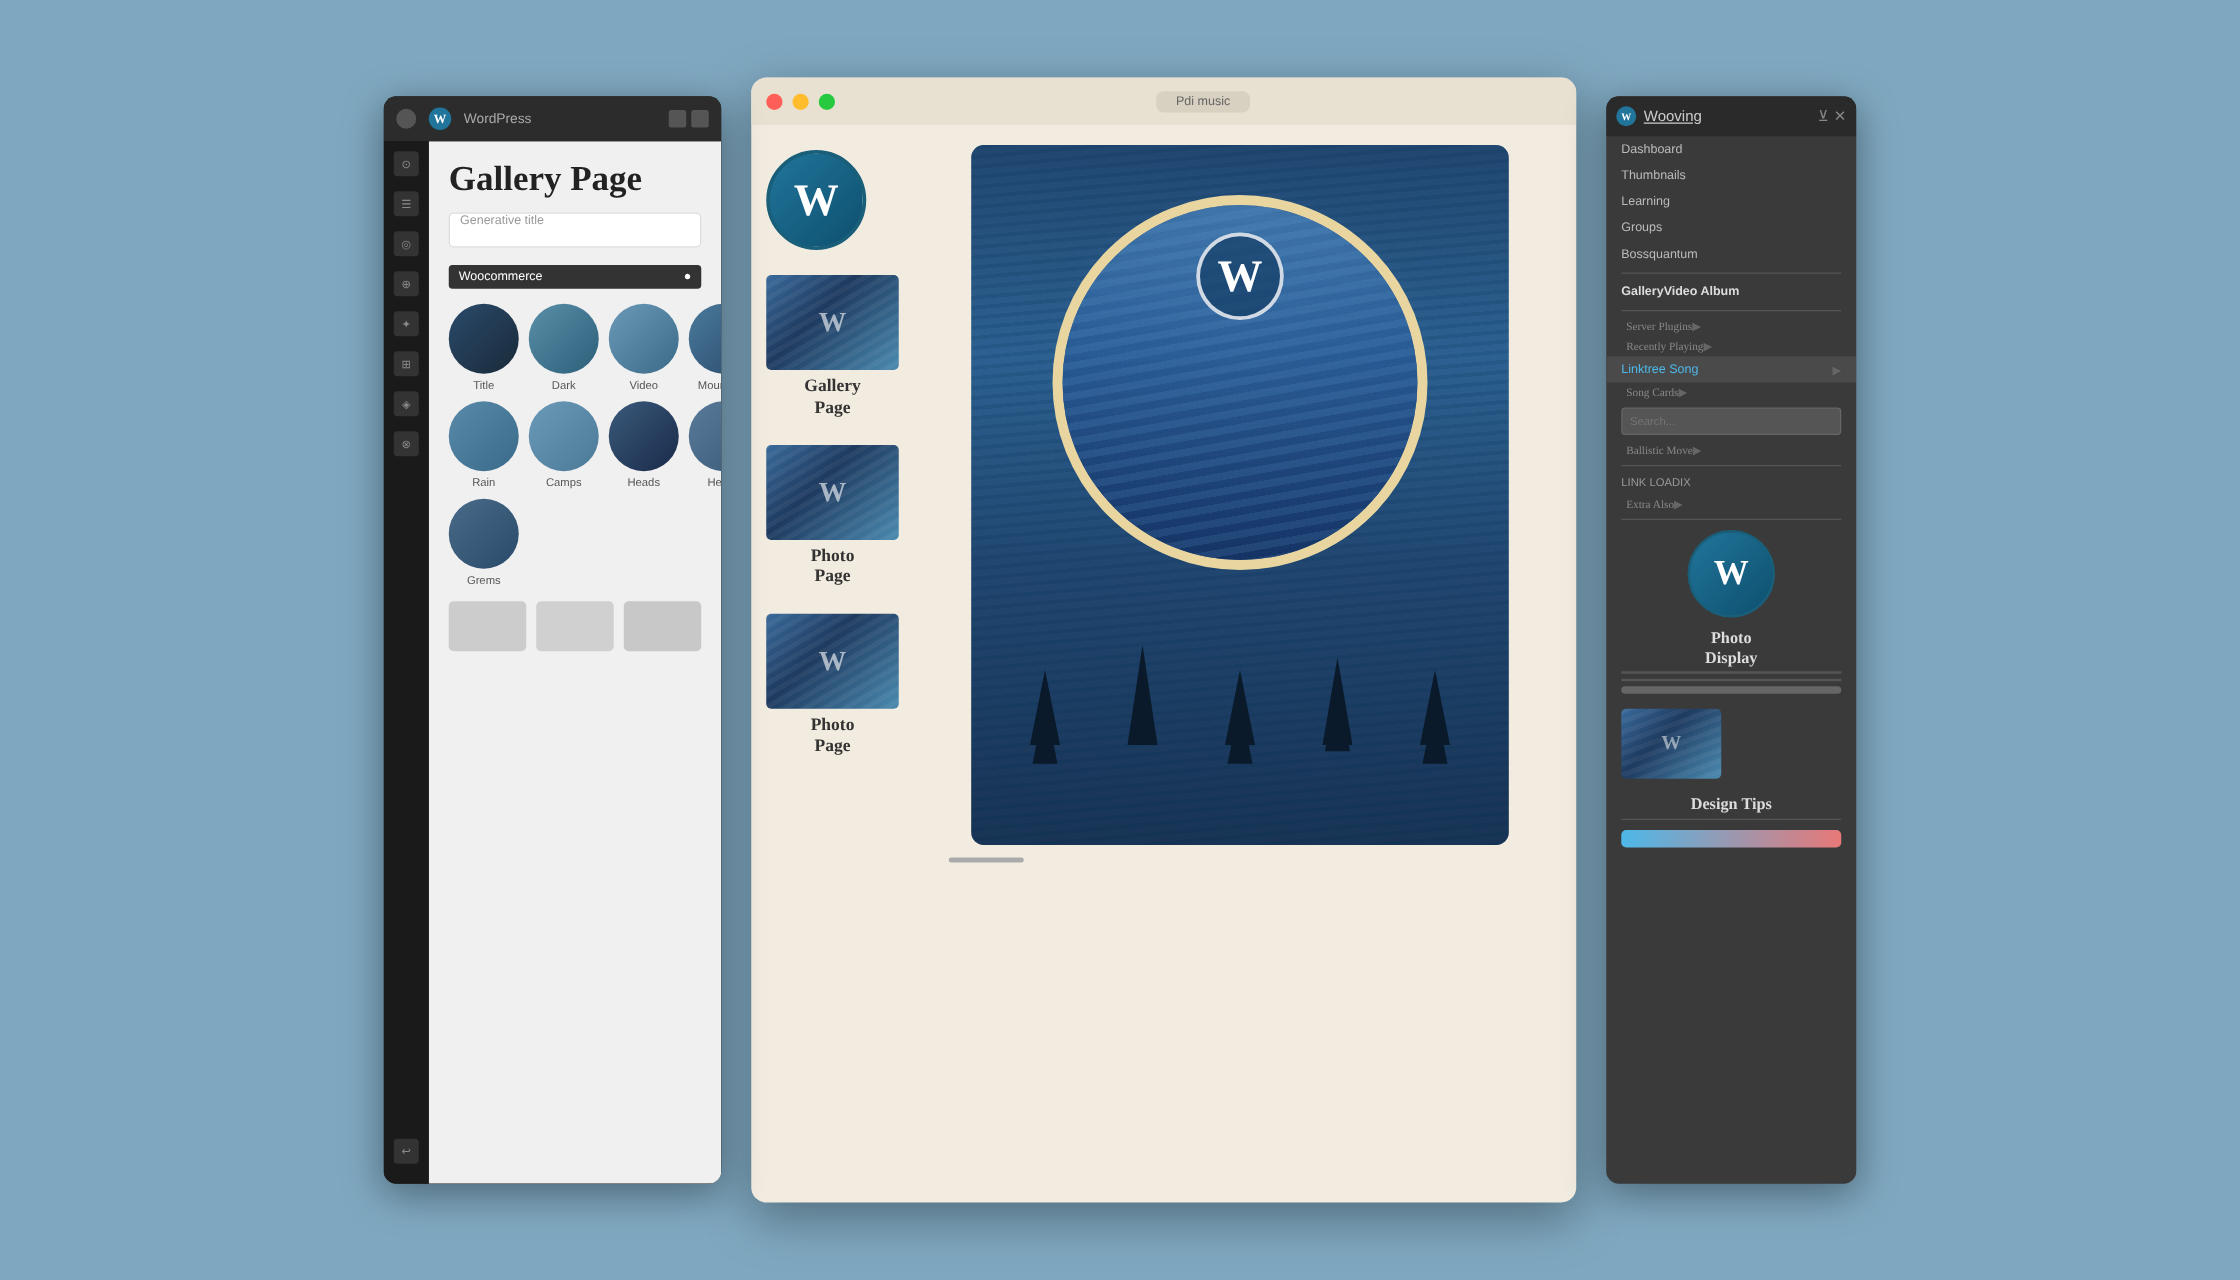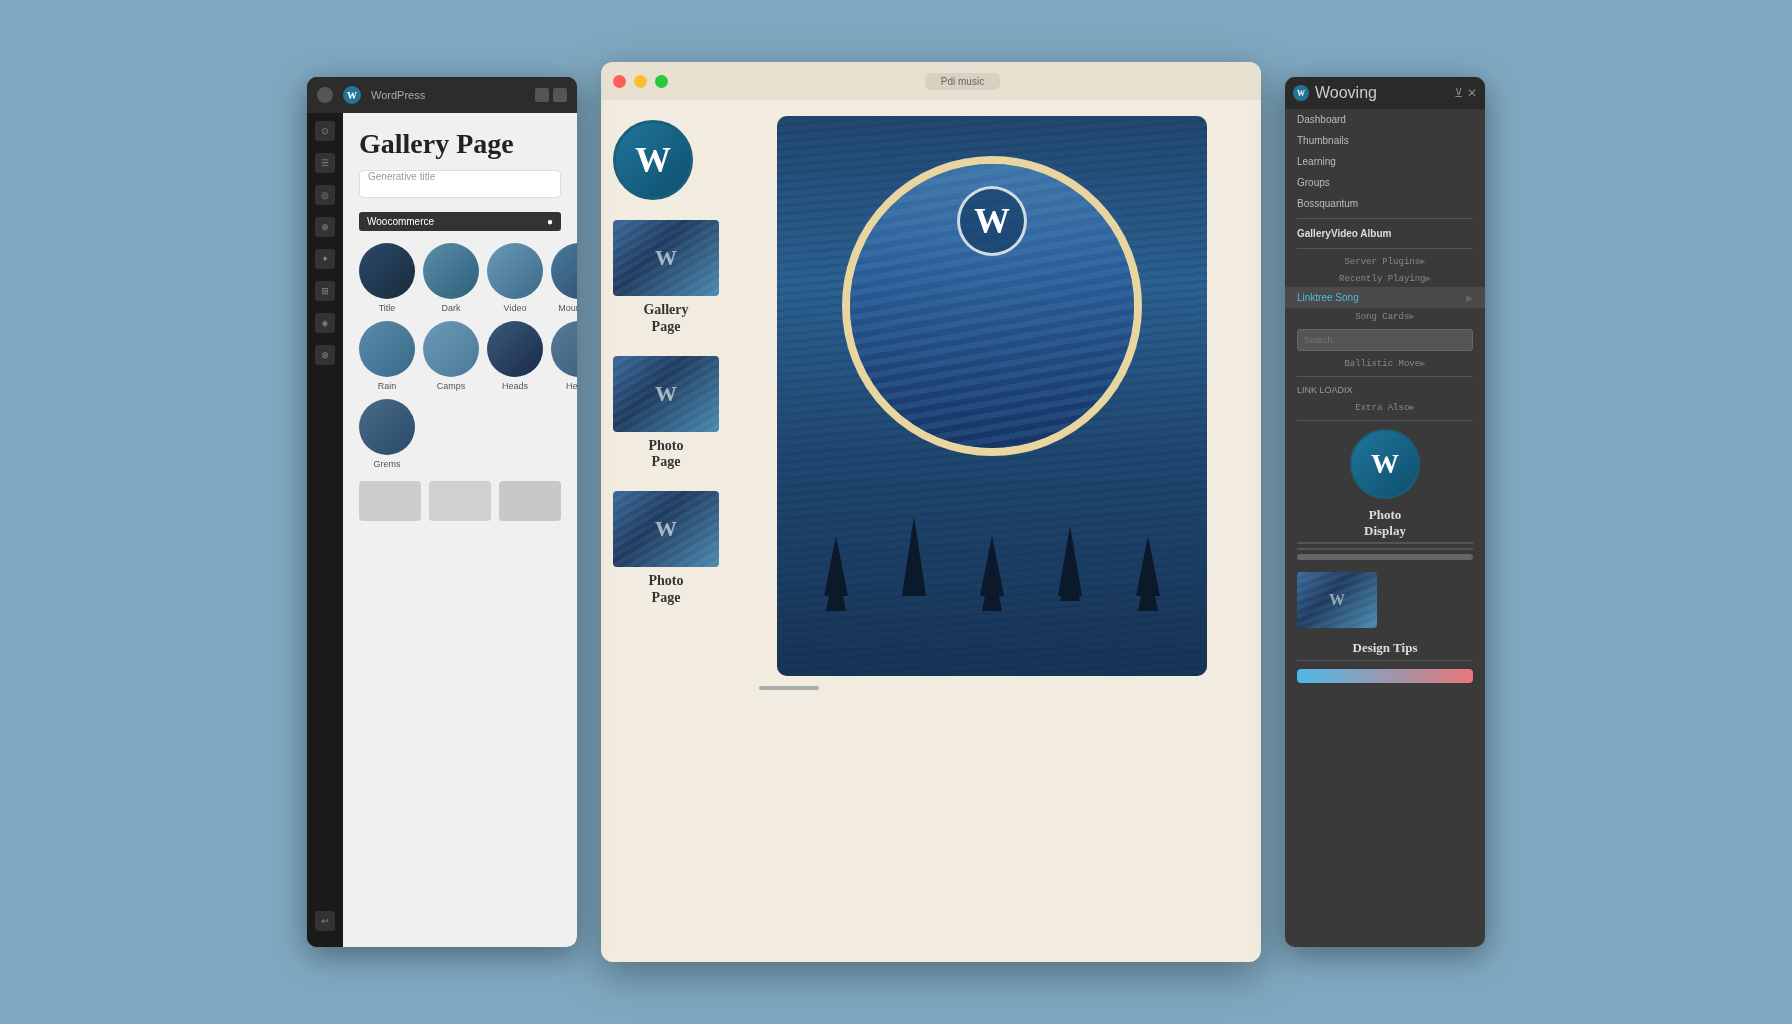--- a/index.html
+++ b/index.html
@@ -487,22 +487,23 @@
       align-items: center;
       justify-content: center;
       color: white;
       font-size: 8px;
       font-weight: bold;
       font-family: Georgia, serif;
     }
 
     .right-topbar-title {
       color: #ccc;
-      font-size: 16px;
+      font-size: 12px;
       font-family: Arial, sans-serif;
+      text-decoration: underline;
     }
 
     .right-topbar-actions {
       margin-left: auto;
       display: flex;
       gap: 4px;
     }
 
     .right-topbar-btn {
       color: #888;
@@ -540,24 +541,24 @@
     .right-separator {
       height: 1px;
       background: #555;
       margin: 4px 12px;
     }
 
     .right-menu-sub {
       padding: 3px 16px;
       font-size: 9px;
       color: #888;
-      font-family: Liberation Mono, monospace;
-      display: flex;
-      align-items: center;
-      justify-content: center;
+      font-family: Liberation Serif, serif;
+      display: flex;
+      align-items: center;
+      justify-content: flex-start;
     }
 
     .right-arrow {
       color: #666;
       font-size: 9px;
     }
 
     .right-input-row {
       padding: 4px 12px;
     }

